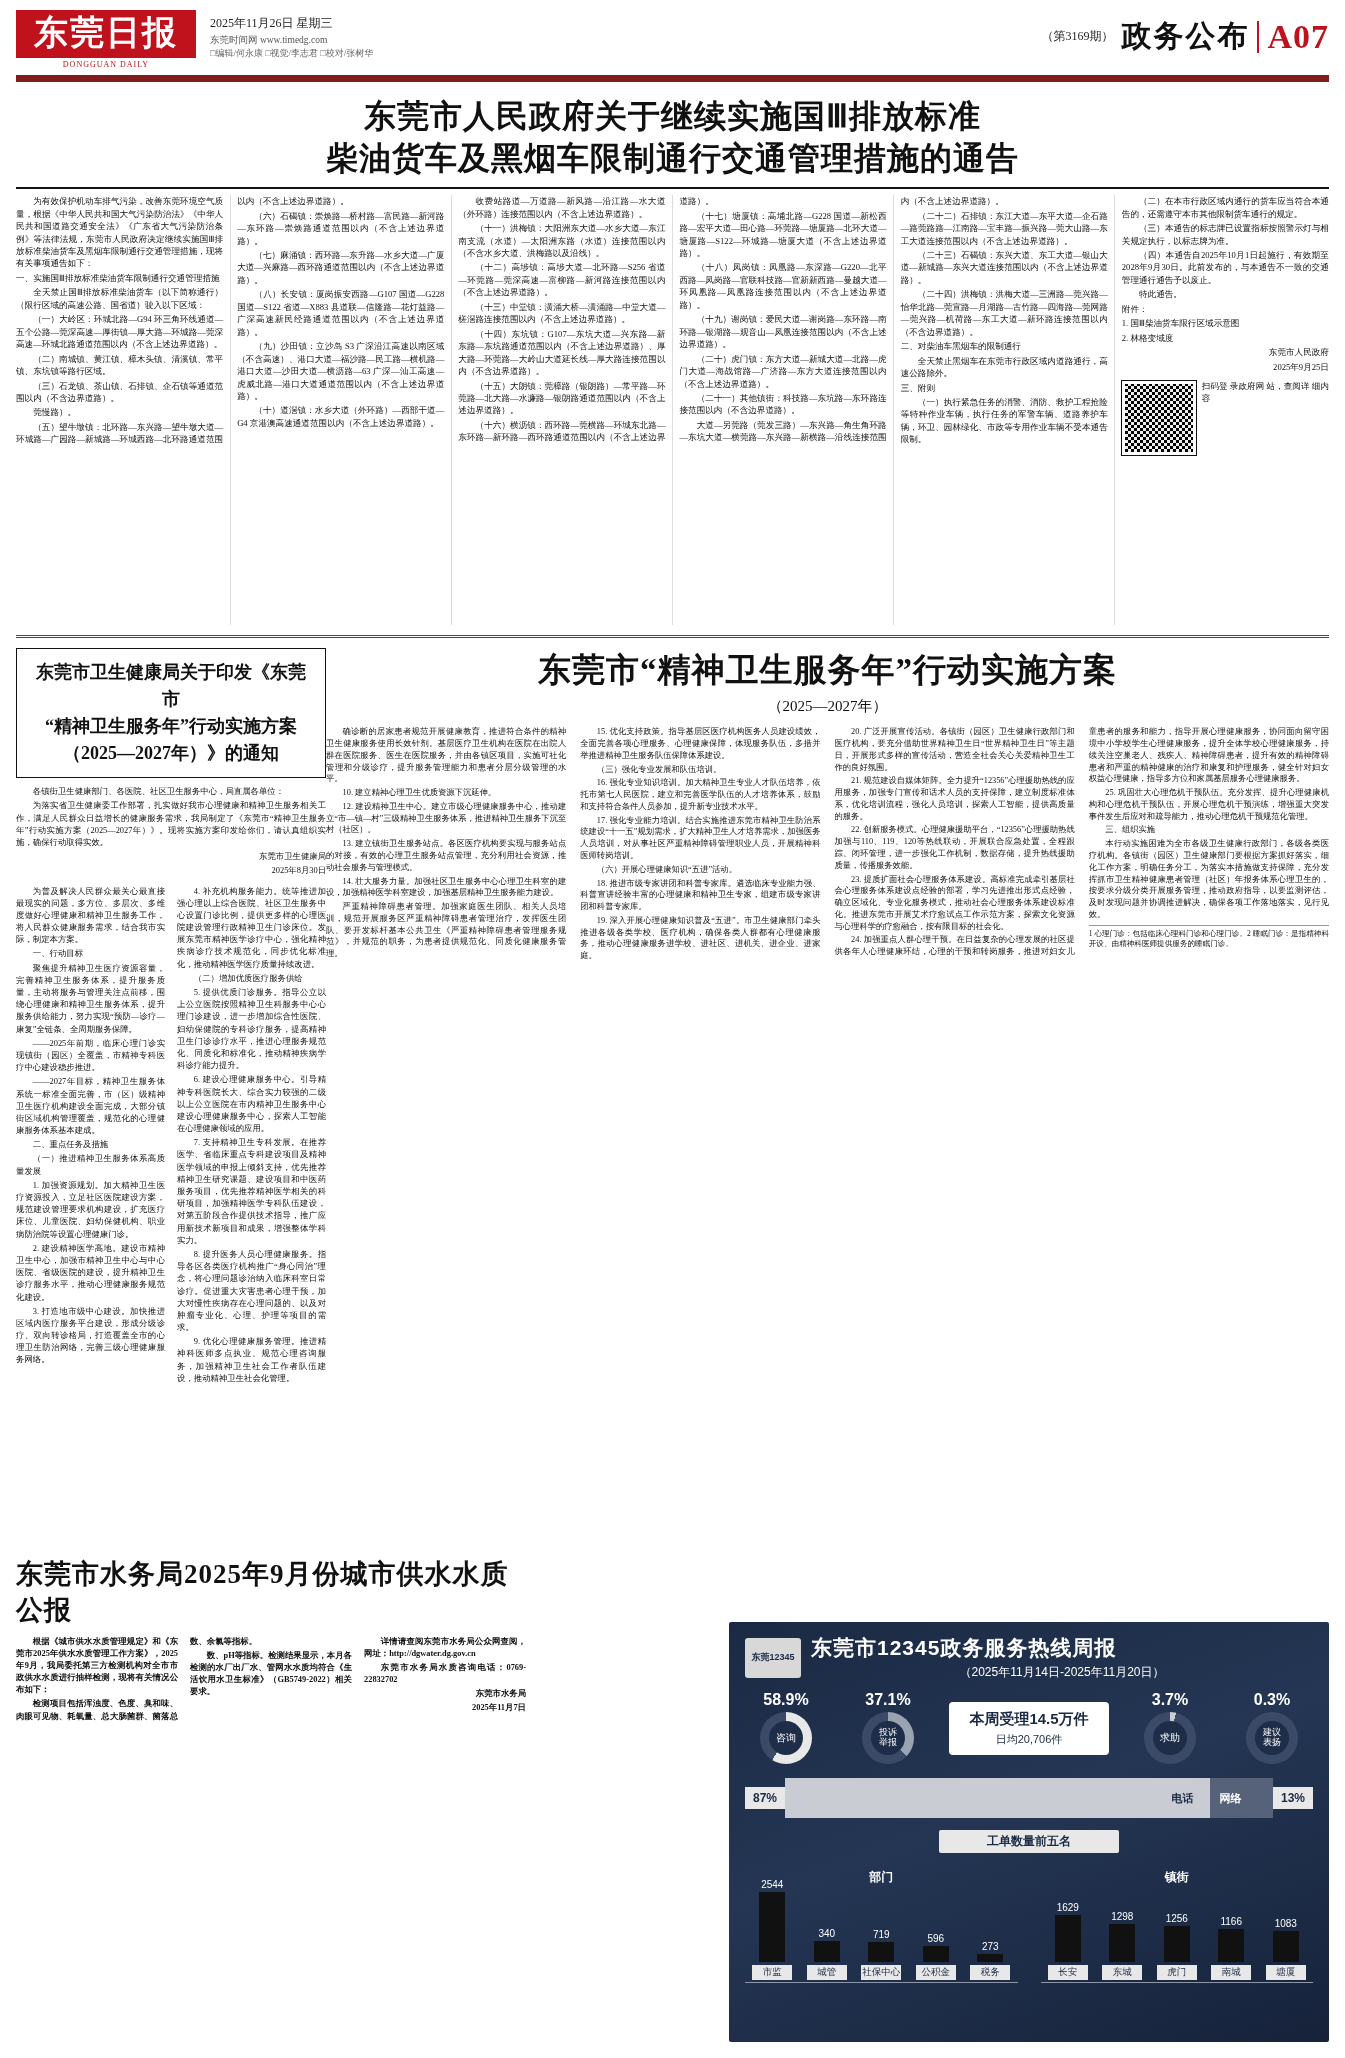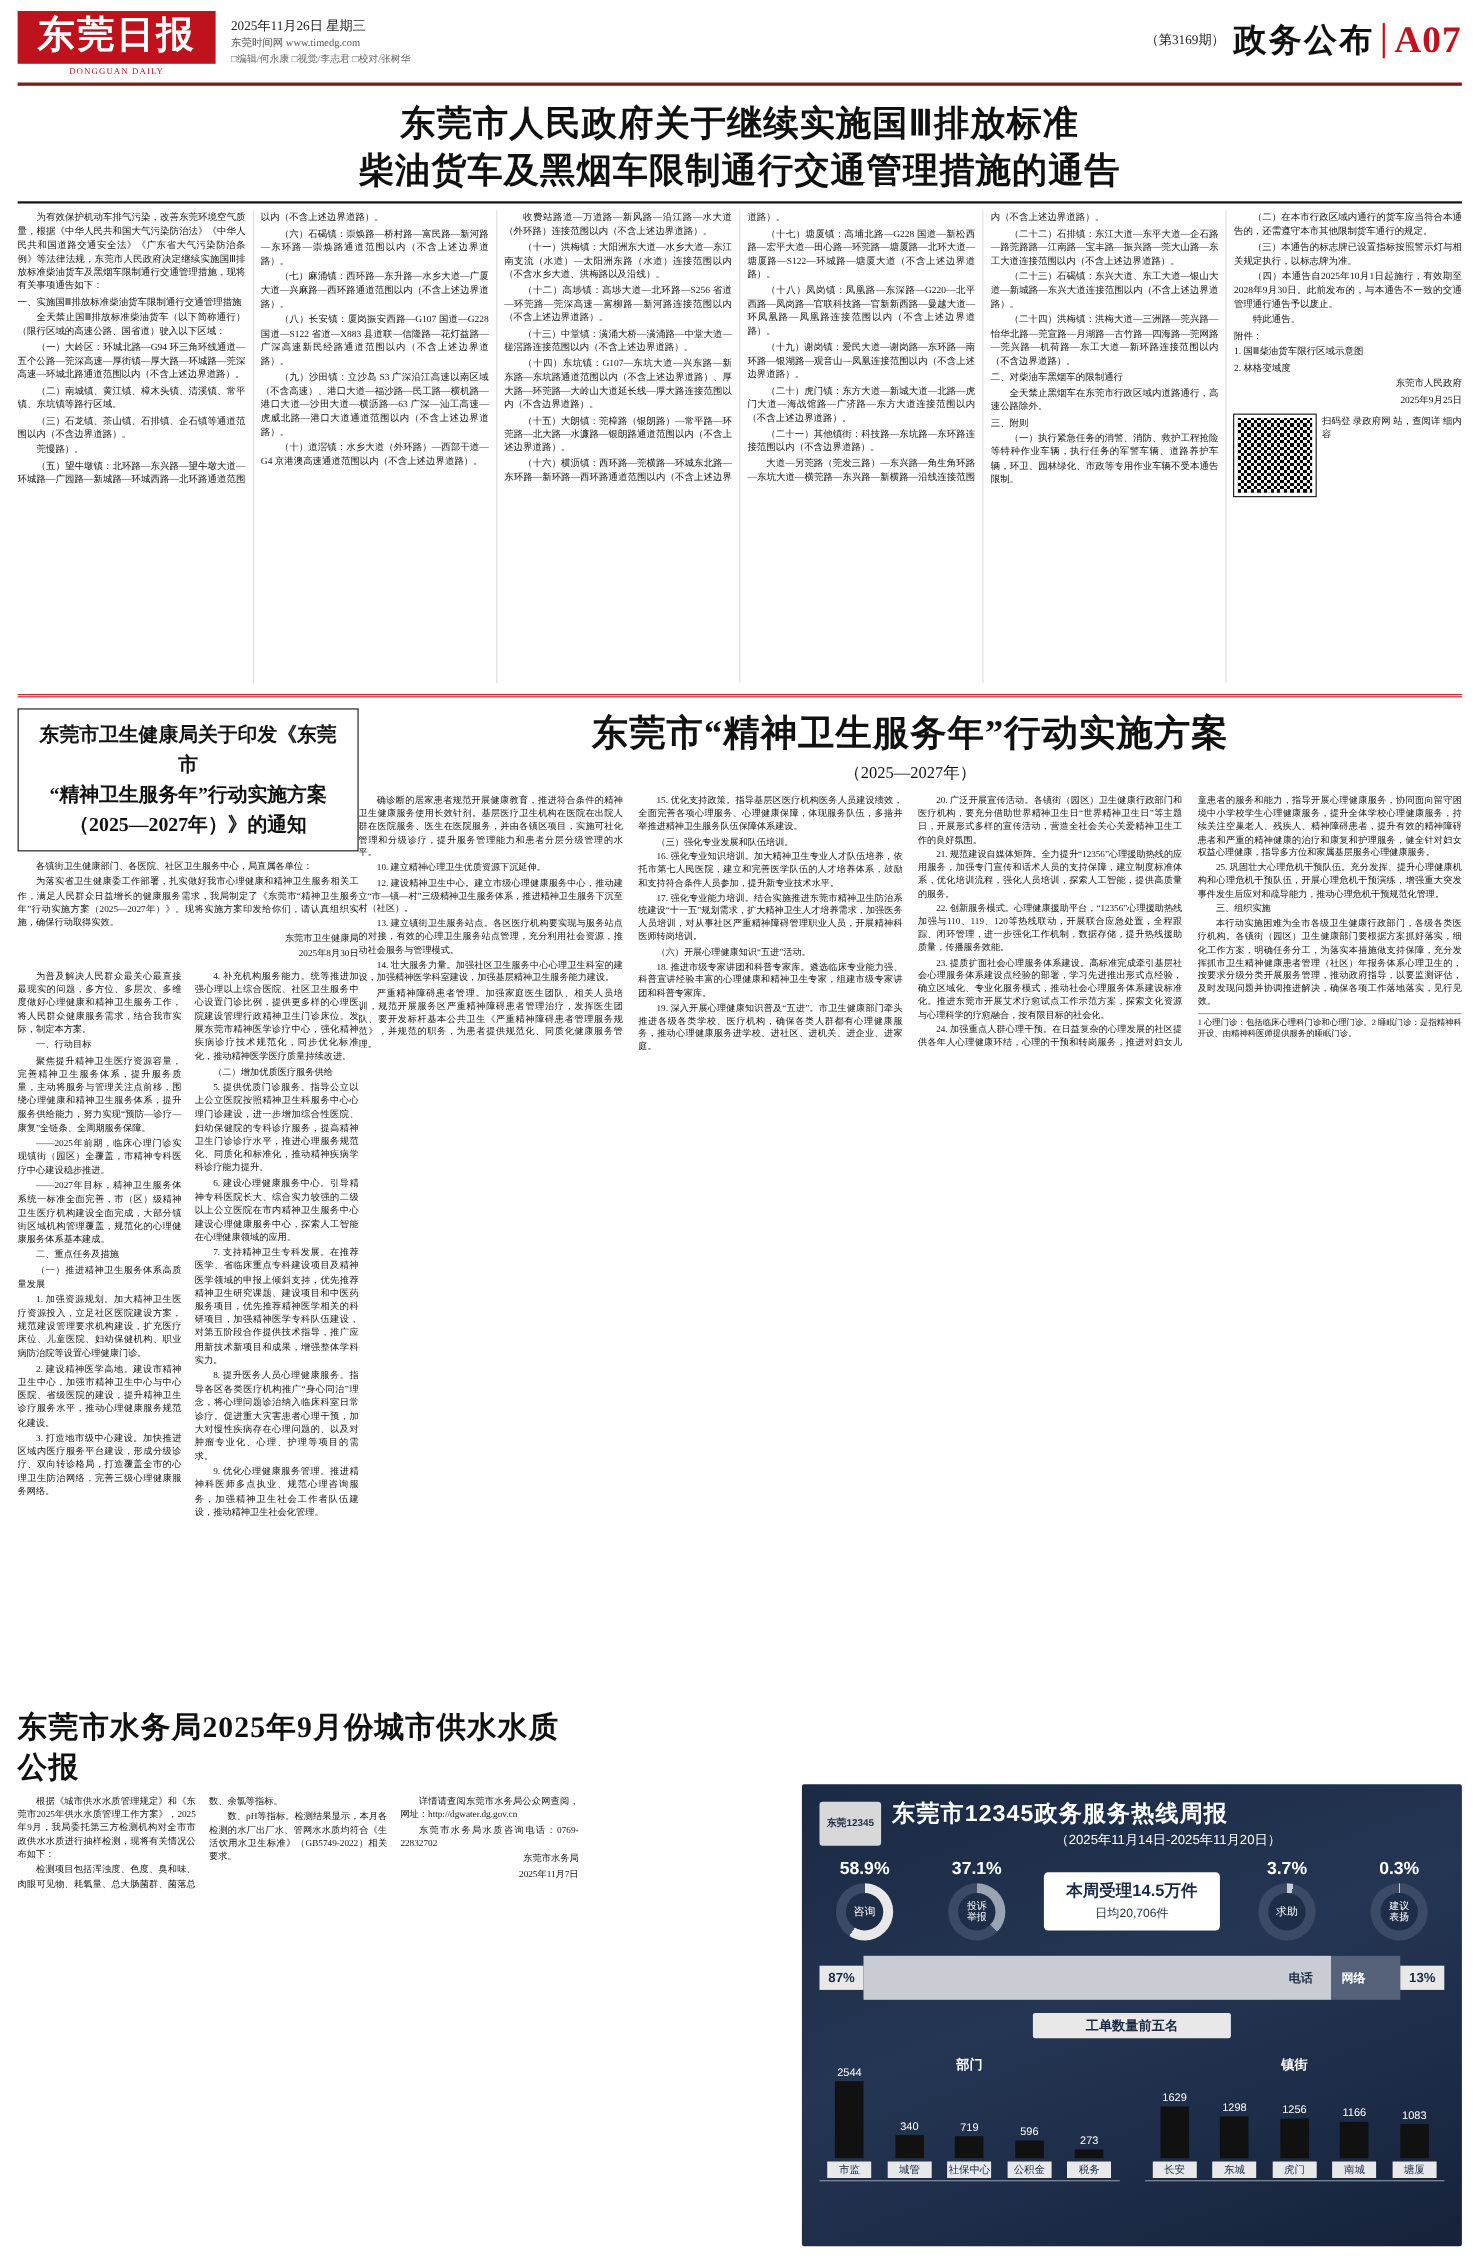--- a/index.html
+++ b/index.html
@@ -7,21 +7,21 @@
   body {
     width:1345px; height:2058px;
     background:#ffffff;
     font-family:"Liberation Serif", serif;
     color:#111;
     position:relative;
   }
   .page { width:1345px; height:2058px; position:relative; padding:10px 16px; }
 
   
-  .masthead { display:flex; align-items:flex-start; border-bottom:3px solid #7f1d1d; padding-bottom:6px; }
+  .masthead { display:flex; align-items:flex-start; border-bottom:7px solid #7f1d1d; padding-bottom:6px; }
   .logo-box { width:180px; flex:none; }
   .logo {
     background:#c0121c; color:#fff; font-weight:bold; font-size:34px;
     letter-spacing:2px; padding:6px 8px 8px 8px; text-align:center;
     font-family:"Liberation Serif", serif; line-height:1;
   }
   .logo-sub { font-size:8px; color:#c0121c; text-align:center; margin-top:2px; letter-spacing:1px; }
   .mast-mid { flex:1; padding-left:14px; font-size:11px; line-height:1.55; color:#333; padding-top:4px;}
   .mast-mid .line1 { font-size:12px; color:#222; }
   .mast-mid .line2 { font-size:9.5px; color:#555; }
@@ -84,21 +84,21 @@
     column-count:4; column-gap:14px; font-size:8.3px; line-height:1.42; text-align:justify;
     margin-top:10px; height:640px; overflow:hidden;
   }
   .plan-body p { margin:0 0 2px; text-indent:2em; }
   .footnote { border-top:1px solid #999; margin-top:4px; padding-top:3px; font-size:7.6px; line-height:1.35; }
 
   
   .water { margin-top:10px; }
   .water h3 { margin:0 0 8px 0; font-size:27px; font-weight:bold; letter-spacing:1px; }
   .water-body { column-count:3; column-gap:12px; font-size:8.4px; line-height:1.45; text-align:justify; }
-  .water-body p { margin:0 0 2px; text-indent:2em; }
+  .water-body p { margin:0 0 2px; text-indent:2em;font-weight:bold; }
 
   
   .info {
     position:absolute; right:16px; bottom:16px; width:600px; height:420px;
     background:linear-gradient(160deg,#1b2a44 0%, #243654 45%, #16223a 100%);
     color:#fff; border-radius:2px; padding:12px 16px 14px; font-family:"Liberation Sans", sans-serif;
   }
   .info-head { display:flex; align-items:center; gap:10px; }
   .info-badge {
     width:56px; height:40px; background:#d8d8d8; color:#1b2a44; font-size:9px; font-weight:bold;

